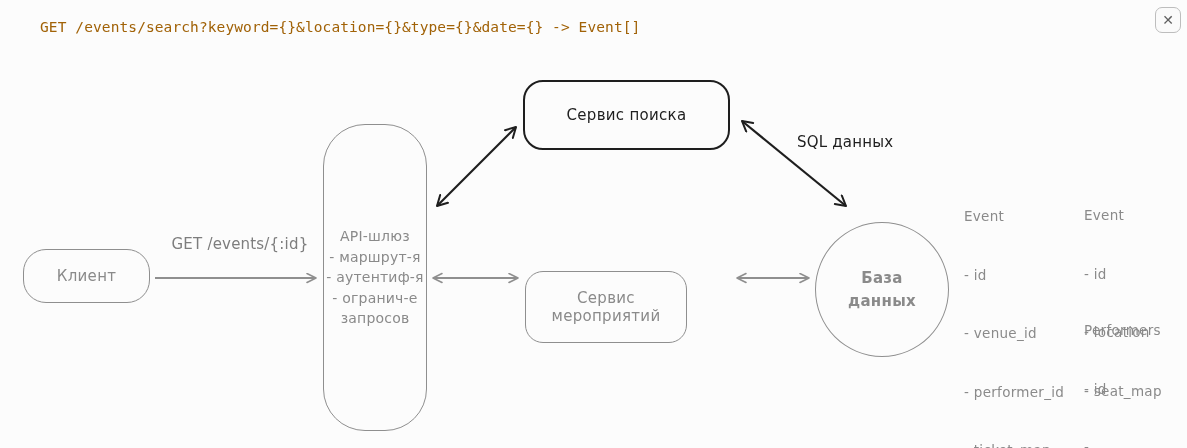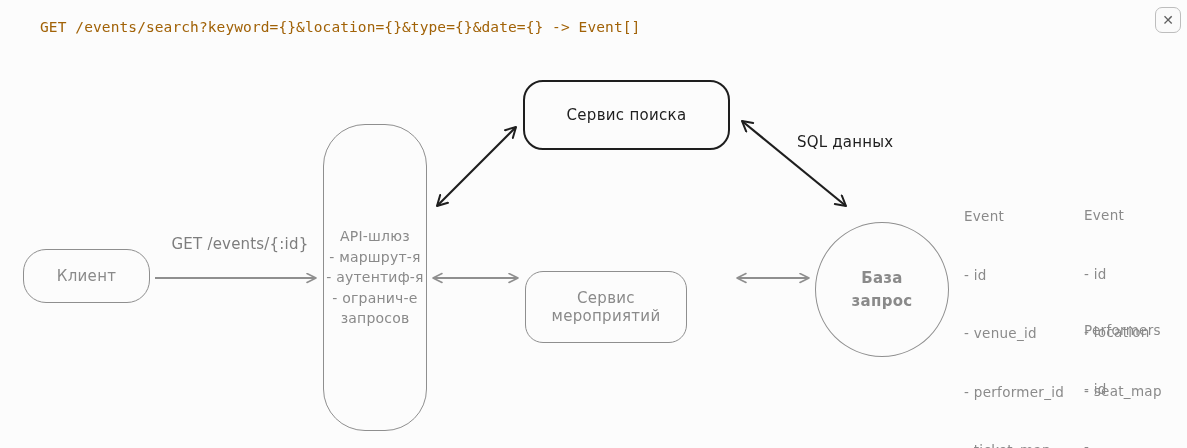--- a/index.html
+++ b/index.html
@@ -135,21 +135,21 @@
   <div class="node search-box">
     <span class="lbl">Сервис поиска</span>
   </div>
 
   <div class="node events-box">
     <span class="lbl">Сервис мероприятий</span>
   </div>
 
   <div class="node db-circle">
     <span class="lbl">База</span>
-    <span class="lbl">запрос</span>
+    <span class="lbl">данных</span>
   </div>
 
   <div class="edge-label-get">GET /events/{:id}</div>
 
   <div class="edge-label-sql">
     <div>SQL данных</div>
   </div>
 
   <div class="schema schema-events">
     <div>Event</div>

